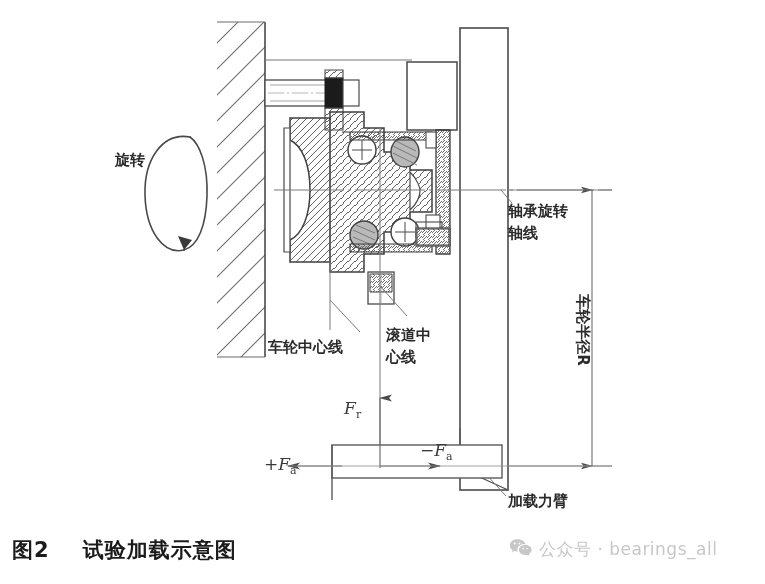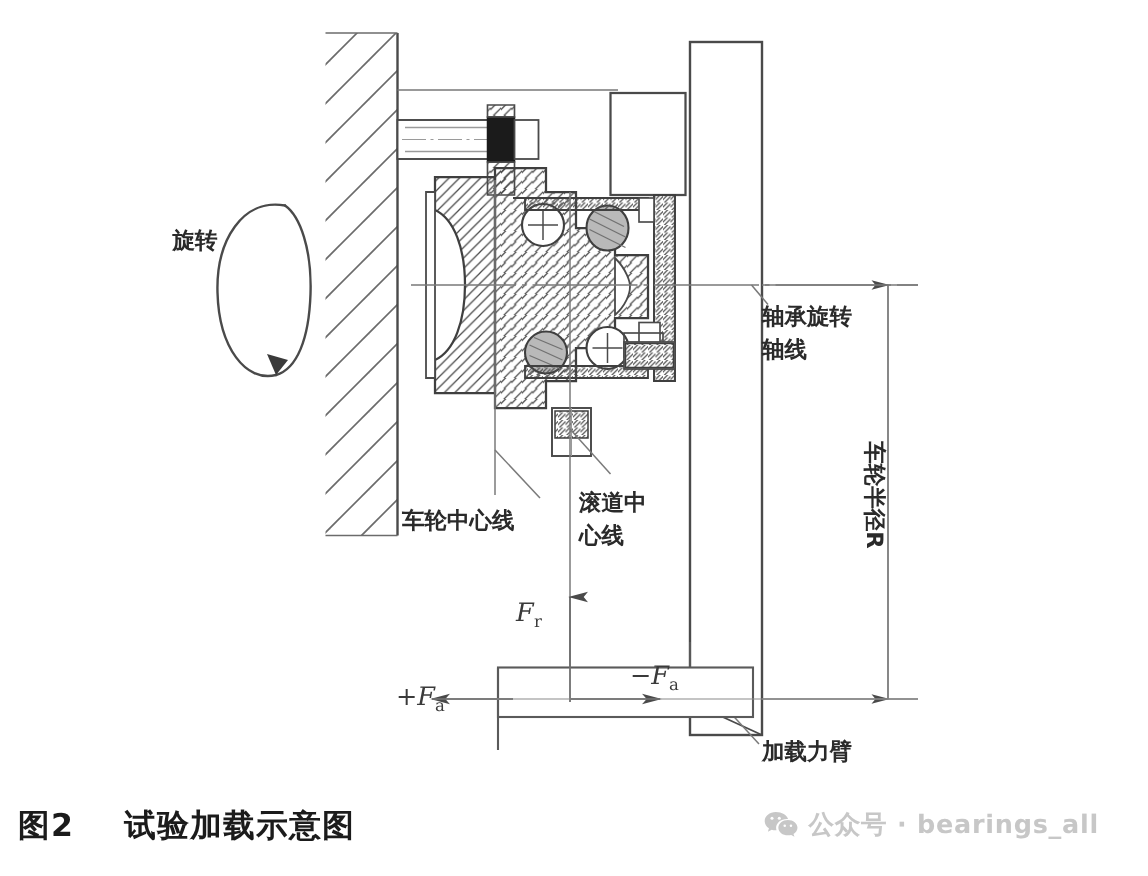--- a/index.html
+++ b/index.html
@@ -19,23 +19,22 @@
     display:flex;align-items:center;justify-content:flex-start;
   }
   .cap-text{
     font-family:"DejaVu Sans","Liberation Sans",sans-serif;
     font-size:21px;font-weight:bold;color:#1b1b1b;letter-spacing:1px;
     white-space:pre;
   }
 
   .watermark{
     position:absolute;left:497px;top:538px;
-    display:flex;align-items:center;gap:7px;
+    display:flex;gap:7px;
     color:#c8c8c8;
-    font-weight:bold;
   }
   .wm-icon{width:23px;height:20px;display:block;}
   .wm-text{
     font-family:"DejaVu Sans","Liberation Sans",sans-serif;
     font-size:17px;color:#c7c7c7;letter-spacing:.5px;white-space:nowrap;
   }
 
   text{font-family:"DejaVu Sans","Liberation Sans",sans-serif;}
   .lbl-cn{font-size:15px;fill:#2a2a2a;font-weight:bold;}
   .lbl-f{font-size:17px;fill:#3a3a3a;font-style:italic;font-family:"DejaVu Serif","Liberation Serif",serif;}

